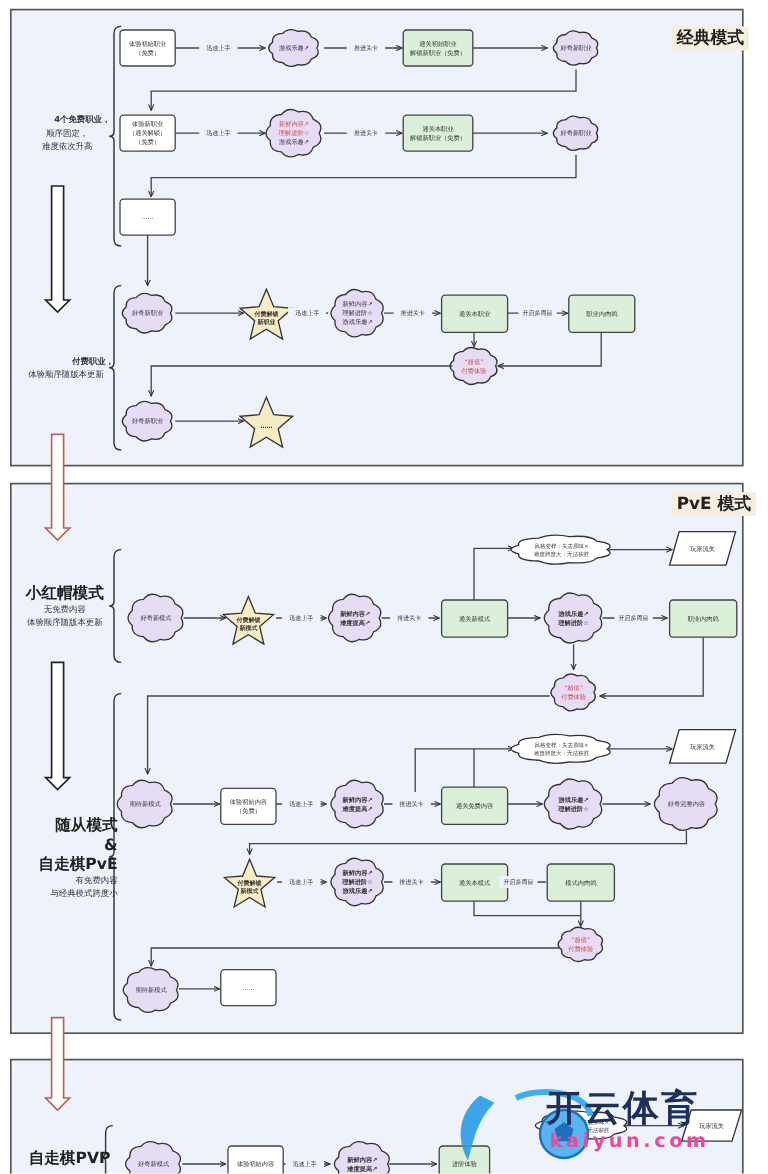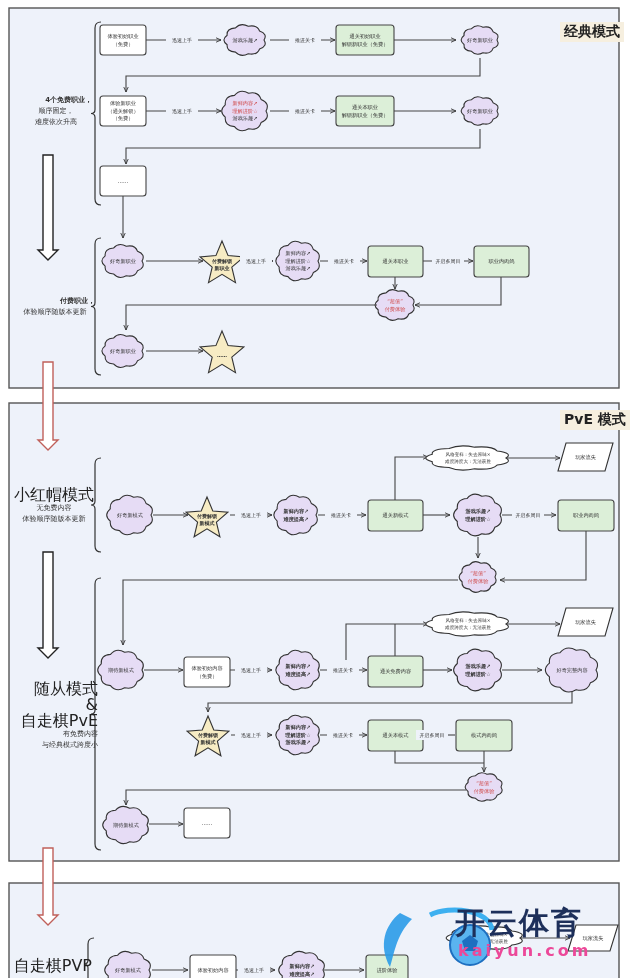--- a/index.html
+++ b/index.html
@@ -1,21 +1,21 @@
 <!DOCTYPE html>
 <html><head>
 <meta charset="utf-8">
 <style>
   html,body{margin:0;padding:0;}
   body{width:640px;height:978px;background:#ffffff;position:relative;overflow:hidden;font-family:"DejaVu Sans",sans-serif;}
   svg text{font-family:"DejaVu Sans",sans-serif;}
   #diagram{position:absolute;left:0;top:0;}
   .title-tag{position:absolute;font-weight:bold;font-size:14px;color:#222;background:#f6efdf;padding:1px 4px;}
   .side-label{position:absolute;text-align:center;color:#333;font-size:7px;line-height:11px;}
-  .side-label .big{font-size:16px;font-weight:normal;line-height:16px;color:#222;}
+  .side-label .big{font-size:13px;font-weight:bold;line-height:16px;color:#222;}
   .side-label .bold{font-weight:bold;text-align:right;}
   .watermark{position:absolute;left:360px;top:905px;width:280px;height:70px;}
 </style>
 </head>
 <body>
 
 <svg id="diagram" width="640" height="978" viewBox="0 0 640 978">
     <defs>
       <marker id="arr" viewBox="0 0 10 10" refX="9" refY="5" markerWidth="5" markerHeight="5" orient="auto-start-reverse">
         <path d="M0,1 L9,5 L0,9" fill="none" stroke="#333" stroke-width="1.6"></path>

